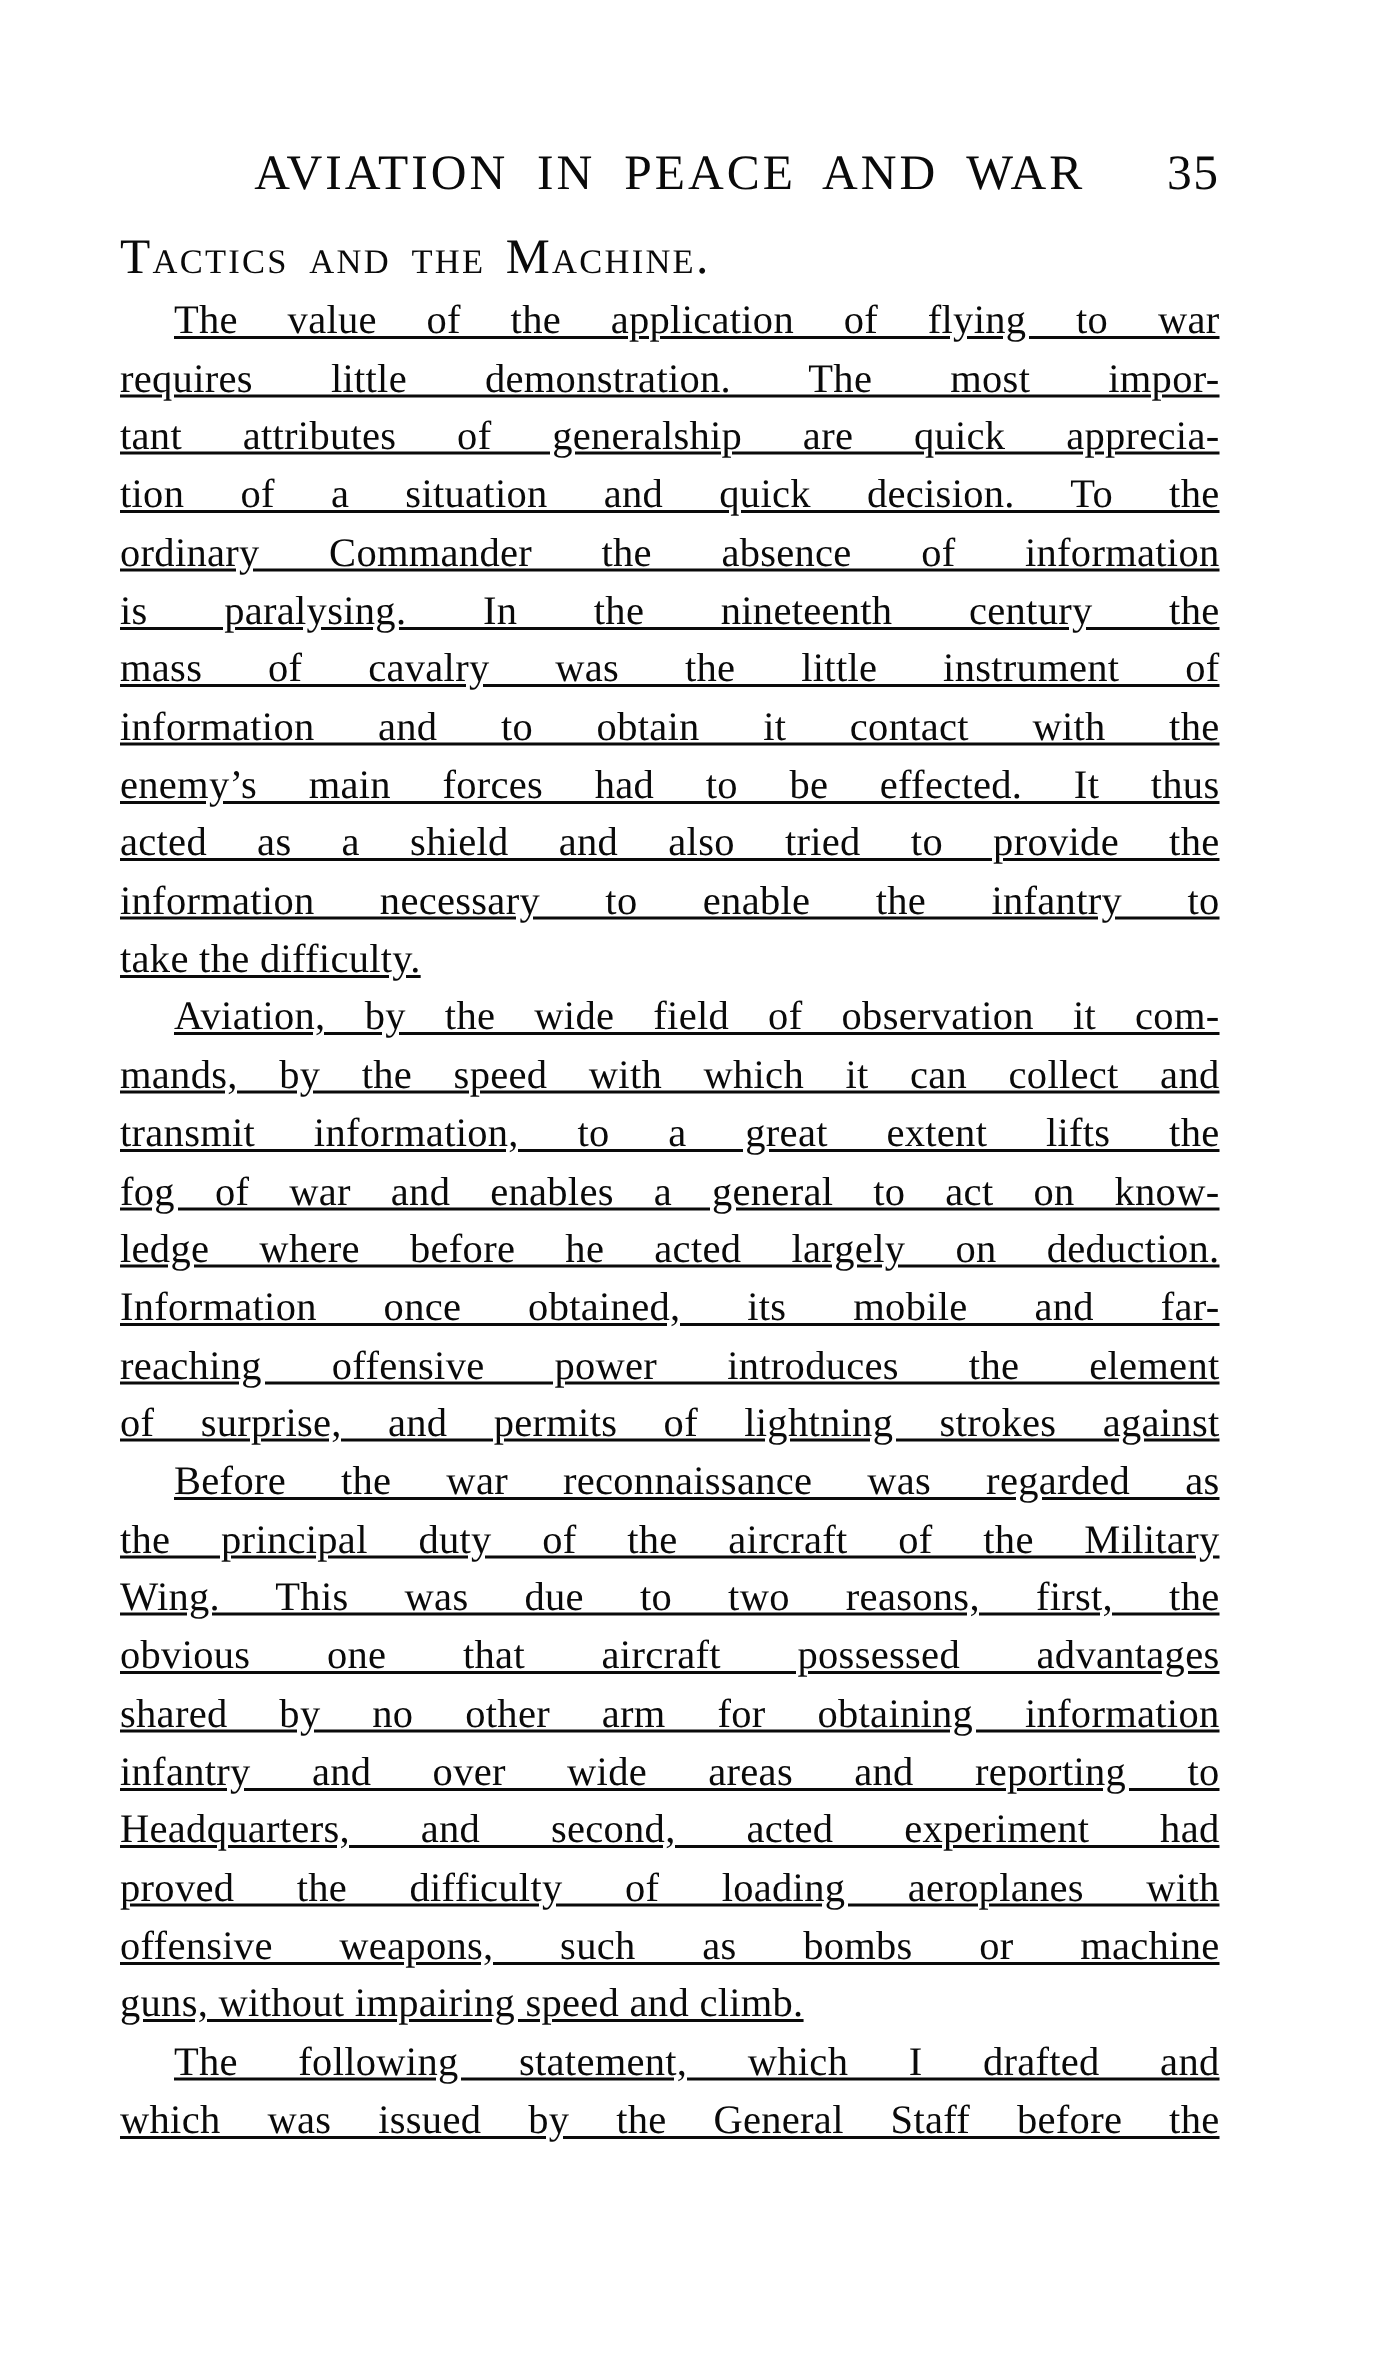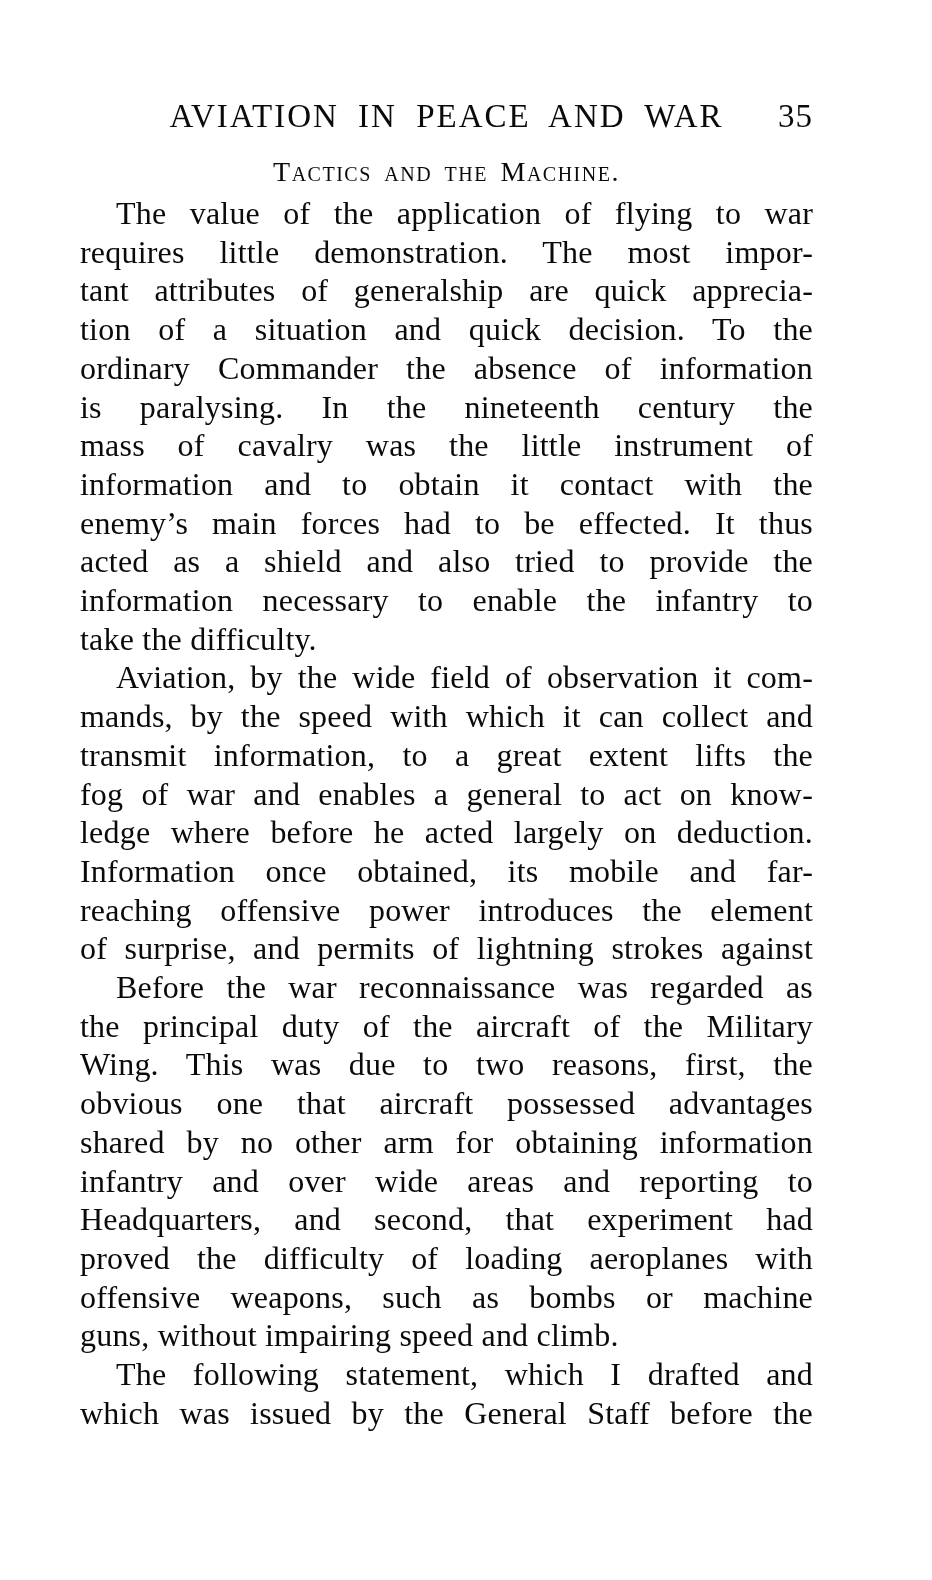--- a/index.html
+++ b/index.html
@@ -36,38 +36,38 @@
   .folio {
     position: absolute;
     right: 0;
     top: 0;
     letter-spacing: 1px;
     word-spacing: normal;
     text-align: center;
   }
   .section-heading {
     margin-top: 21px;
-    text-align: center;
     font-variant: small-caps;
-    font-size: 28px;
+    font-size: 33px;
     line-height: 34px;
     letter-spacing: 1.5px;
     word-spacing: 4px;
   }
   .body-text {
     margin-top: 5px;
   }
   .line {
-    font-size: 32px;
+    font-size: 27px;
     line-height: 38.7px;
     text-align: justify;
     text-align-last: justify;
     text-justify: inter-word;
     white-space: nowrap;
     letter-spacing: 0.2px;
+    text-decoration: underline;
   }
   .line.indent {
     padding-left: 36px;
   }
   .line.end {
     text-align: left;
     text-align-last: left;
   }
 </style>
 </head>
@@ -111,21 +111,21 @@
         <div class="line">of surprise, and permits of lightning strokes against</div>
       </div>
 
       <div>
         <div class="line indent">Before the war reconnaissance was regarded as</div>
         <div class="line">the principal duty of the aircraft of the Military</div>
         <div class="line">Wing. This was due to two reasons, first, the</div>
         <div class="line">obvious one that aircraft possessed advantages</div>
         <div class="line">shared by no other arm for obtaining information</div>
         <div class="line">infantry and over wide areas and reporting to</div>
-        <div class="line">Headquarters, and second, that experiment had</div>
+        <div class="line">Headquarters, and second, acted experiment had</div>
         <div class="line">proved the difficulty of loading aeroplanes with</div>
         <div class="line">offensive weapons, such as bombs or machine</div>
         <div class="line end">guns, without impairing speed and climb.</div>
       </div>
 
       <div>
         <div class="line indent">The following statement, which I drafted and</div>
         <div class="line">which was issued by the General Staff before the</div>
       </div>
 

